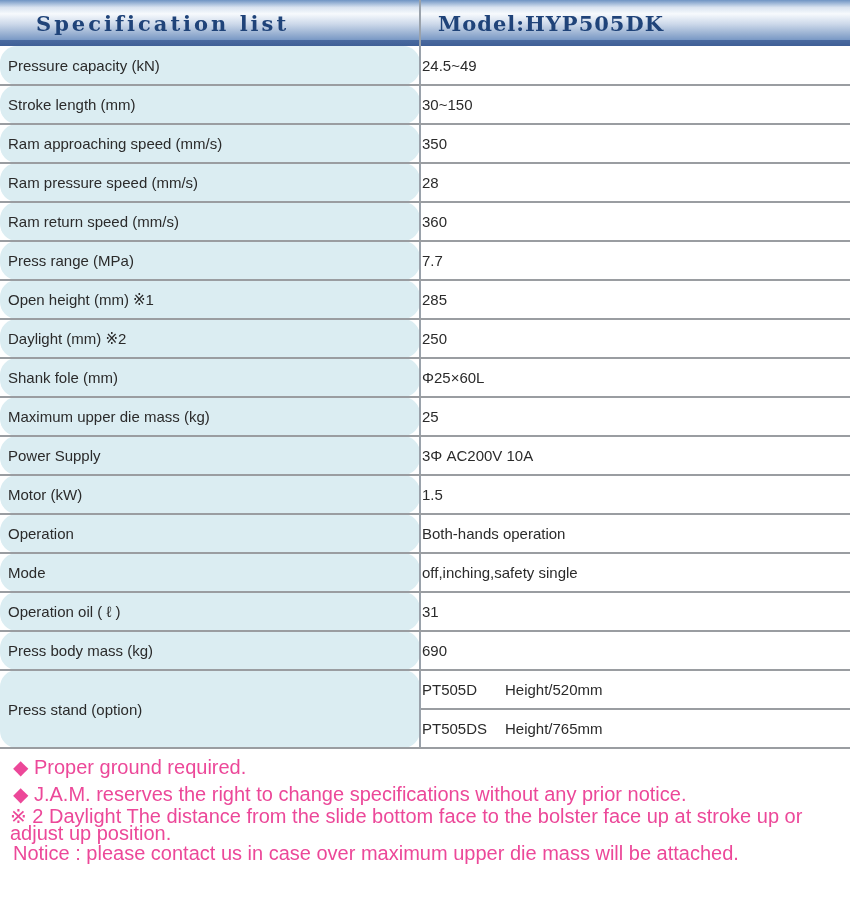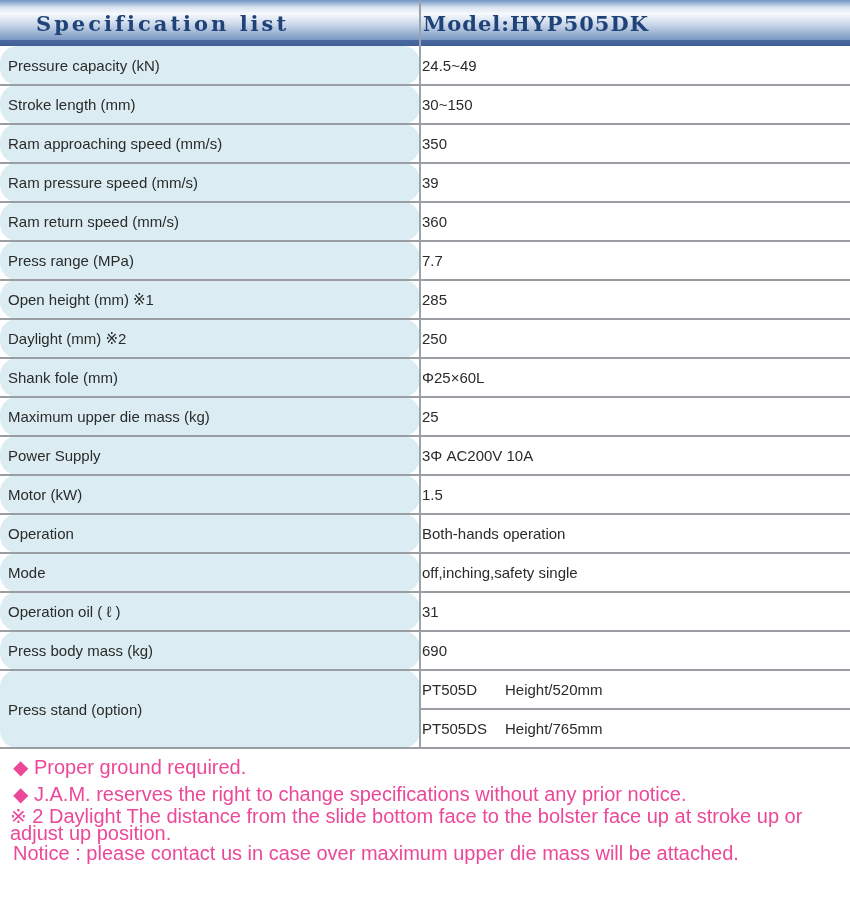--- a/index.html
+++ b/index.html
@@ -38,21 +38,21 @@
       #cdd9ea 52%,
       #93accf 76%,
       #7b9ac6 86%,
       #49699f 88%,
       #3f5f96 100%);
     letter-spacing: 3px;
   }
   tr.header-row th.th-value {
     letter-spacing: 1px;
     border-left: 2px solid #9aa2ab;
-    padding-left: 2px;
+    padding-left: 17px;
   }
   tr.header-row th.th-label { border-left: none; padding-left: 36px; }
 
   td {
     height: 39px;
     vertical-align: middle;
     font-size: 15px;
     border-bottom: 2px solid #9a9da1;
   }
   td.label {
@@ -104,21 +104,21 @@
       <tr>
         <td class="label">Stroke length (mm)</td>
         <td class="value">30~150</td>
       </tr>
       <tr>
         <td class="label">Ram approaching speed (mm/s)</td>
         <td class="value">350</td>
       </tr>
       <tr>
         <td class="label">Ram pressure speed (mm/s)</td>
-        <td class="value">39</td>
+        <td class="value">28</td>
       </tr>
       <tr>
         <td class="label">Ram return speed (mm/s)</td>
         <td class="value">360</td>
       </tr>
       <tr>
         <td class="label">Press range (MPa)</td>
         <td class="value">7.7</td>
       </tr>
       <tr>

